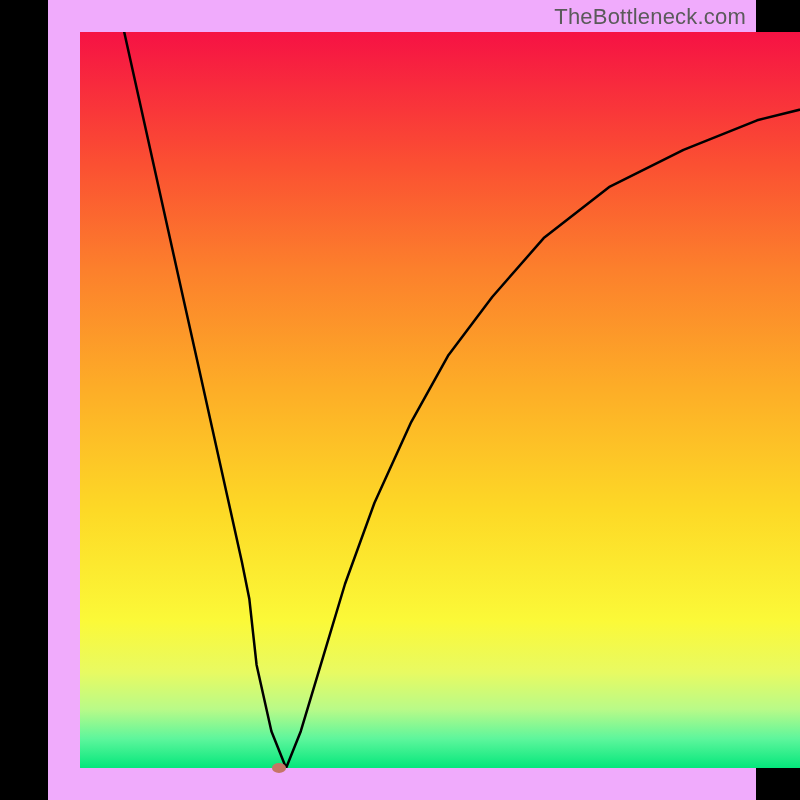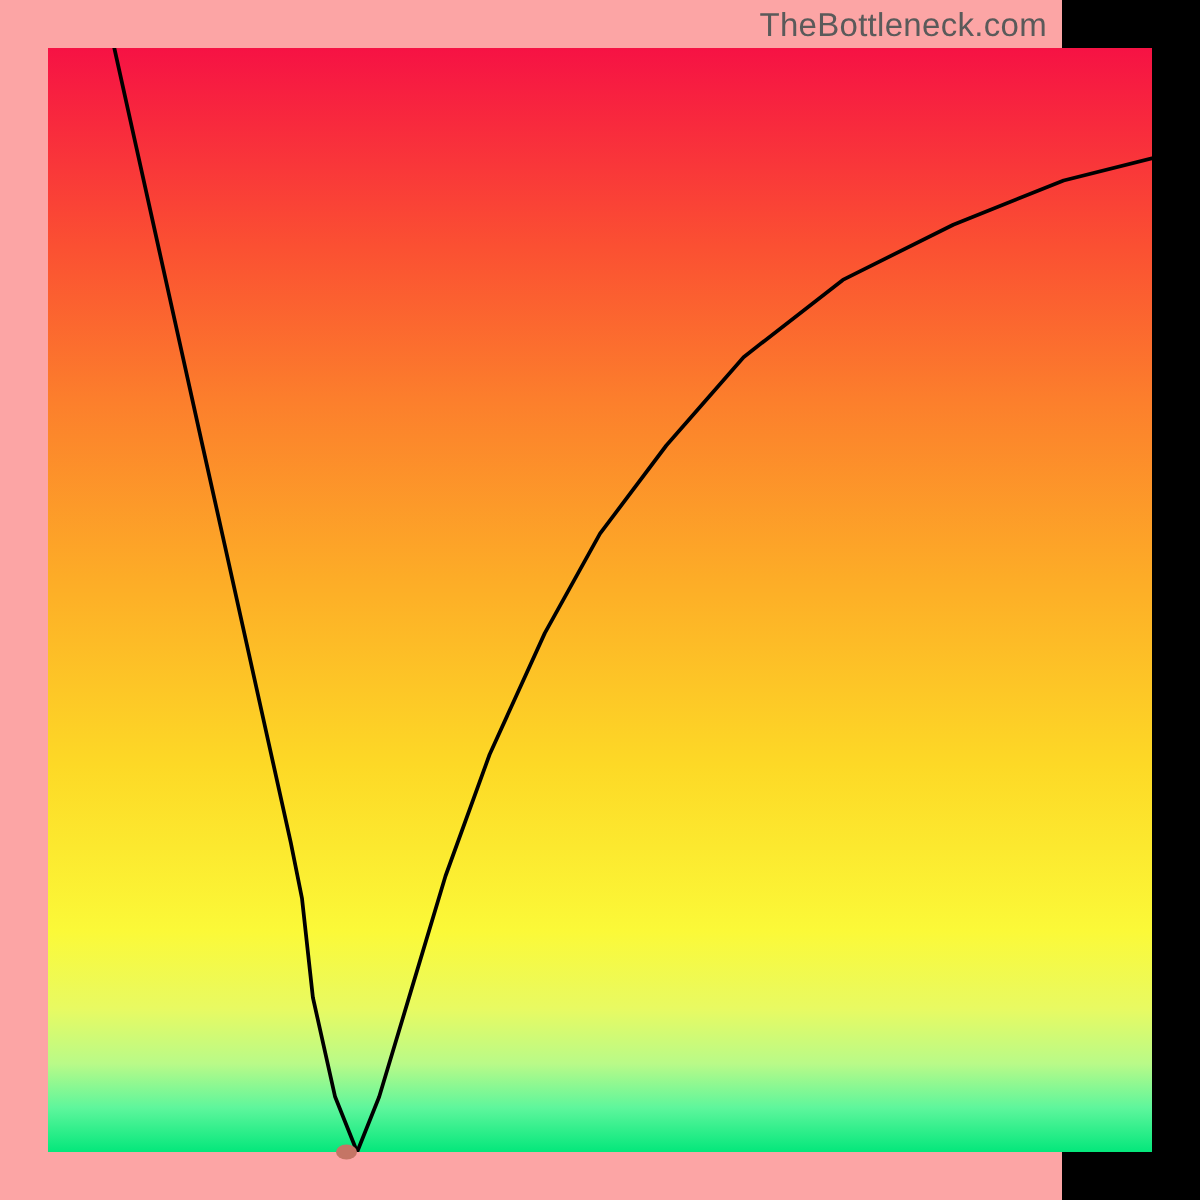--- a/index.html
+++ b/index.html
@@ -8,21 +8,22 @@
     width: 800px;
     height: 800px;
     background: #000;
     font-family: Arial, Helvetica, sans-serif;
     overflow: hidden;
   }
   .frame {
     position: relative;
     width: 708px;
     height: 800px;
-    background: #fca5a5;
+    background: #f0abfc;
+    margin-left: 48px;
   }
   .plot-area {
     position: absolute;
     left: 32px;
     top: 32px;
     width: 736px;
     height: 736px;
   }
   .gradient-bg {
     position: absolute;

